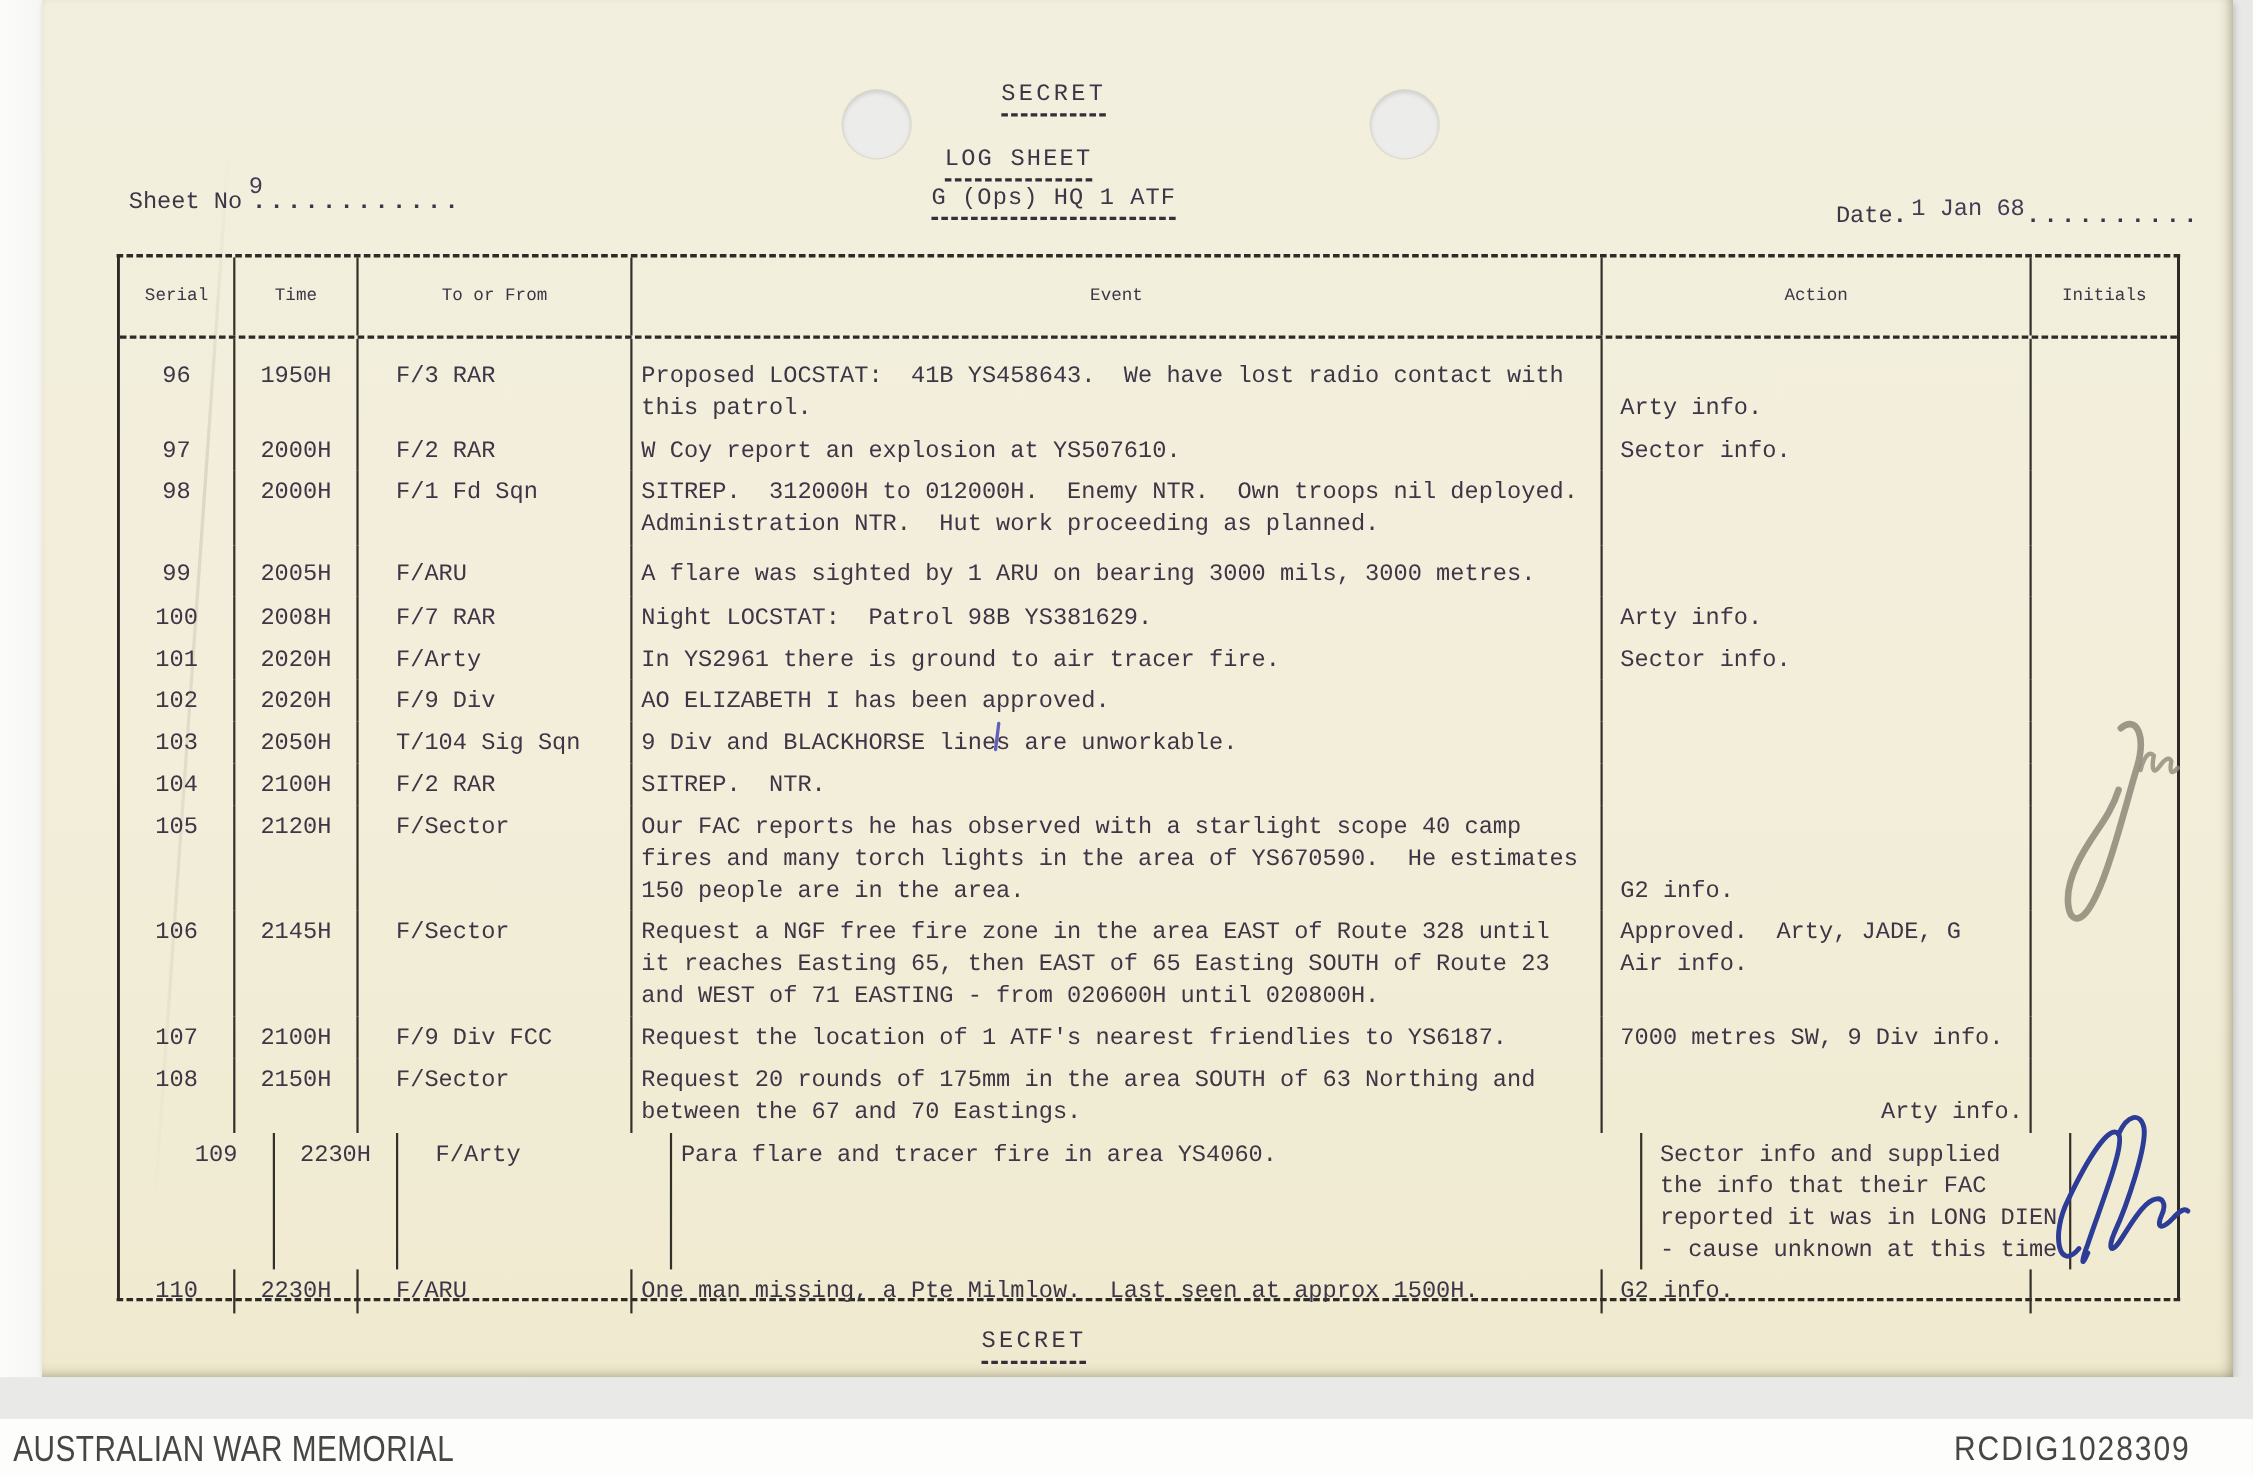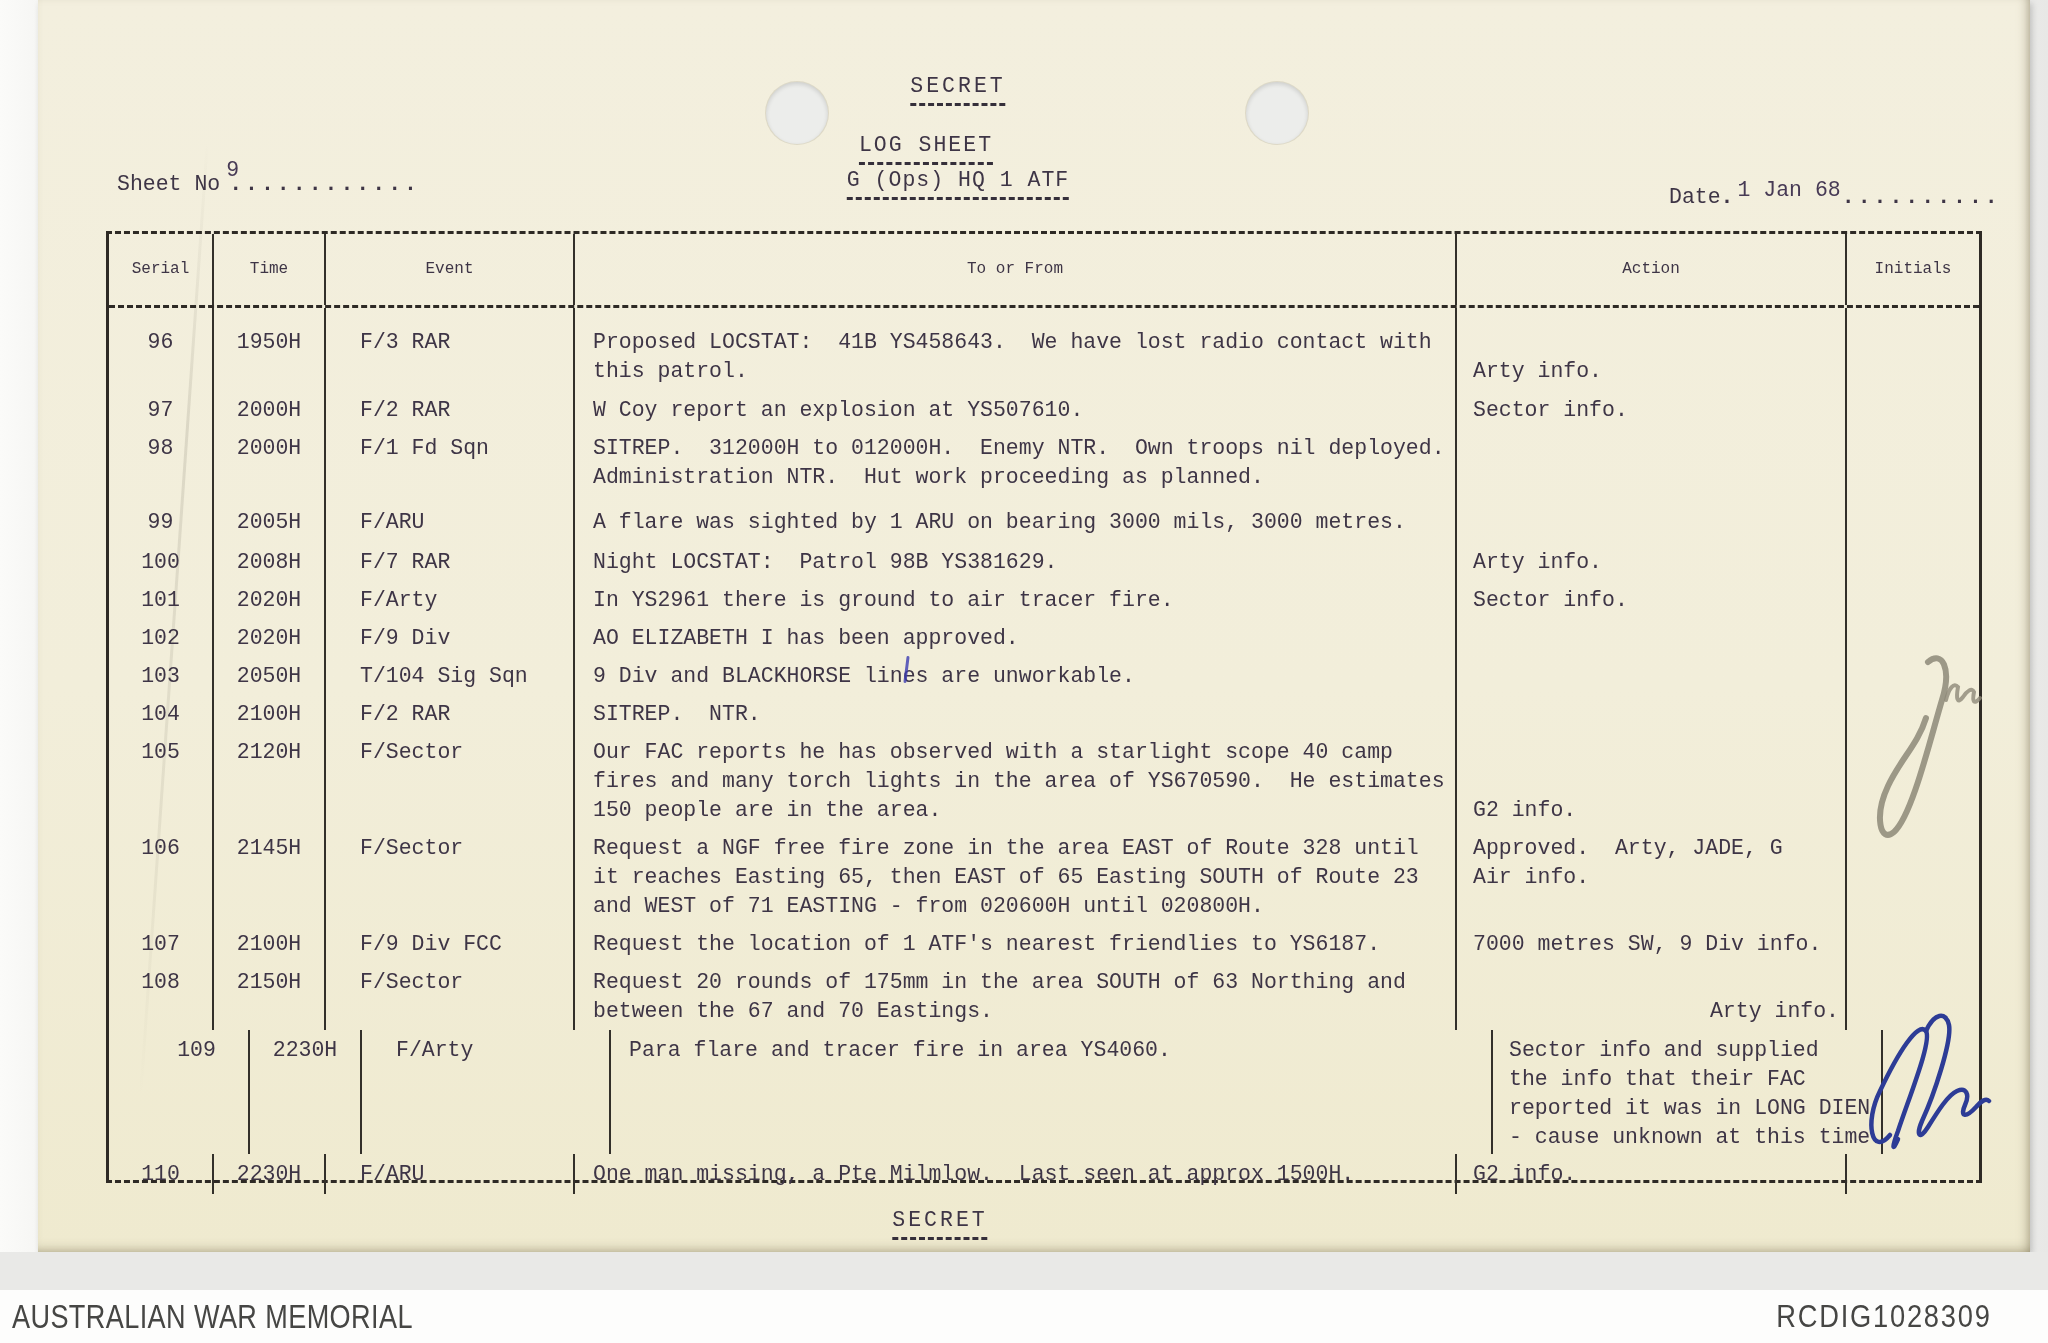--- a/index.html
+++ b/index.html
@@ -40,21 +40,21 @@
     border:3px solid #2e2a25;border-top-style:dashed;border-bottom-style:dashed;
     box-sizing:border-box;display:flex;flex-direction:column;}
   .trow{display:grid;grid-template-columns:105px 112px 249px 882px 390px auto;}
   .trow .c{border-right:2px solid #33302a;box-sizing:border-box;padding-top:6px;}
   .trow .c:last-child{border-right:none;}
   .thead{min-height:71px;border-bottom:3px dashed #2e2a25;align-items:stretch;}
   .thead .c{display:flex;align-items:center;justify-content:center;padding-top:0;font-size:16px;}
   .c.serial{text-align:center;}
   .c.time{text-align:center;}
   .c.tofrom{padding-left:34px;}
-  .c.event{padding-left:18px;position:relative;}
+  .c.event{padding-left:8px;position:relative;}
   .c.action{padding-left:16px;}
   .r1{min-height:38px;}
   .r96{min-height:82px;}.r96 .c{padding-top:20px;}
   .r98{min-height:68px;}
   .r99{min-height:46px;}.r99 .c{padding-top:12px;}
   .r105{min-height:96px;}
   .r106{min-height:96px;}
   .r108{min-height:68px;}
   .r109{min-height:124px;margin-left:36px;}
   .r110{min-height:40px;}
@@ -89,22 +89,22 @@
     <div class="ctr sub-title u tw">G (Ops) HQ 1 ATF</div>
 
     <div class="sheet-no"><span class="tw">Sheet No</span><span class="fill-up tw">9</span><span class="dots tw">............</span></div>
 
     <div class="date-line"><span class="tw">Date</span><span class="dots tw">.</span><span class="date-val tw">1 Jan 68</span><span class="dots tw">..........</span></div>
 
     <div class="logtable">
       <div class="trow thead">
         <div class="c">Serial</div>
         <div class="c">Time</div>
+        <div class="c">To or From</div>
         <div class="c">Event</div>
-        <div class="c">To or From</div>
         <div class="c">Action</div>
         <div class="c">Initials</div>
       </div>
 
       <div class="trow r96">
         <div class="c serial tw">96</div>
         <div class="c time tw">1950H</div>
         <div class="c tofrom tw">F/3 RAR</div>
         <div class="c event tw"><span>Proposed LOCSTAT:  41B YS458643.  We have lost radio contact with</span><br><span>this patrol.</span></div>
         <div class="c action tw off1"><span>Arty info.</span></div>

